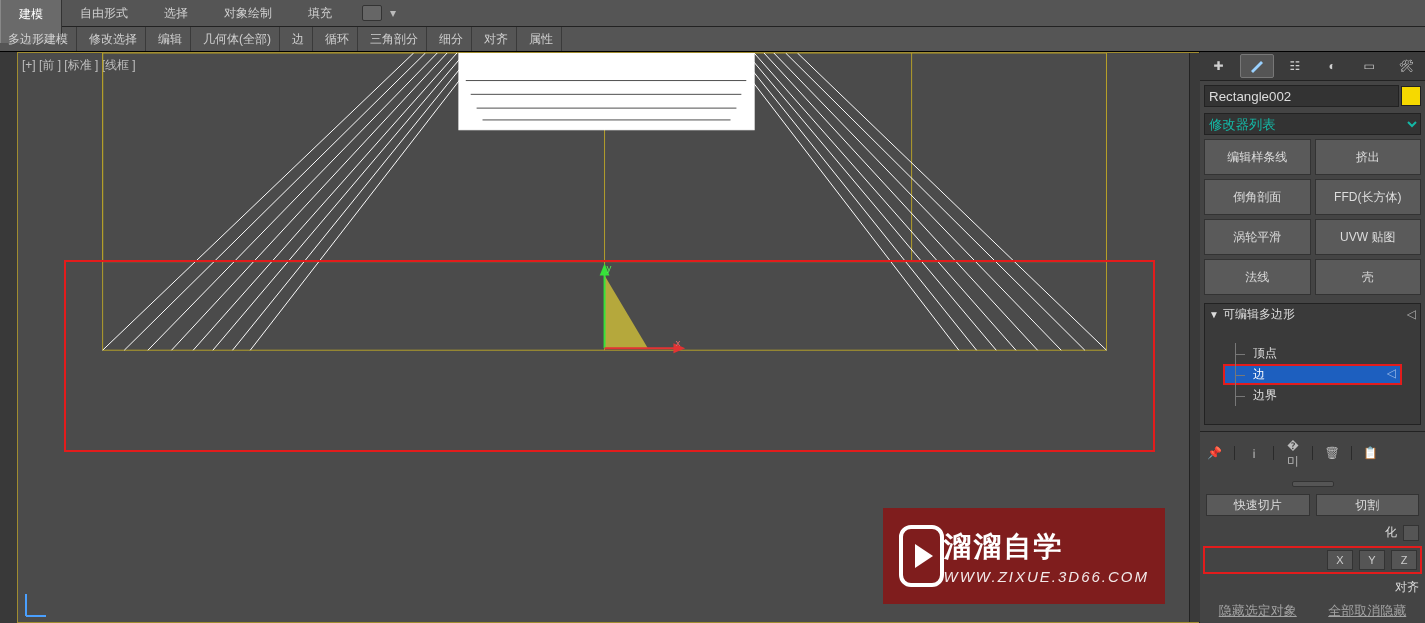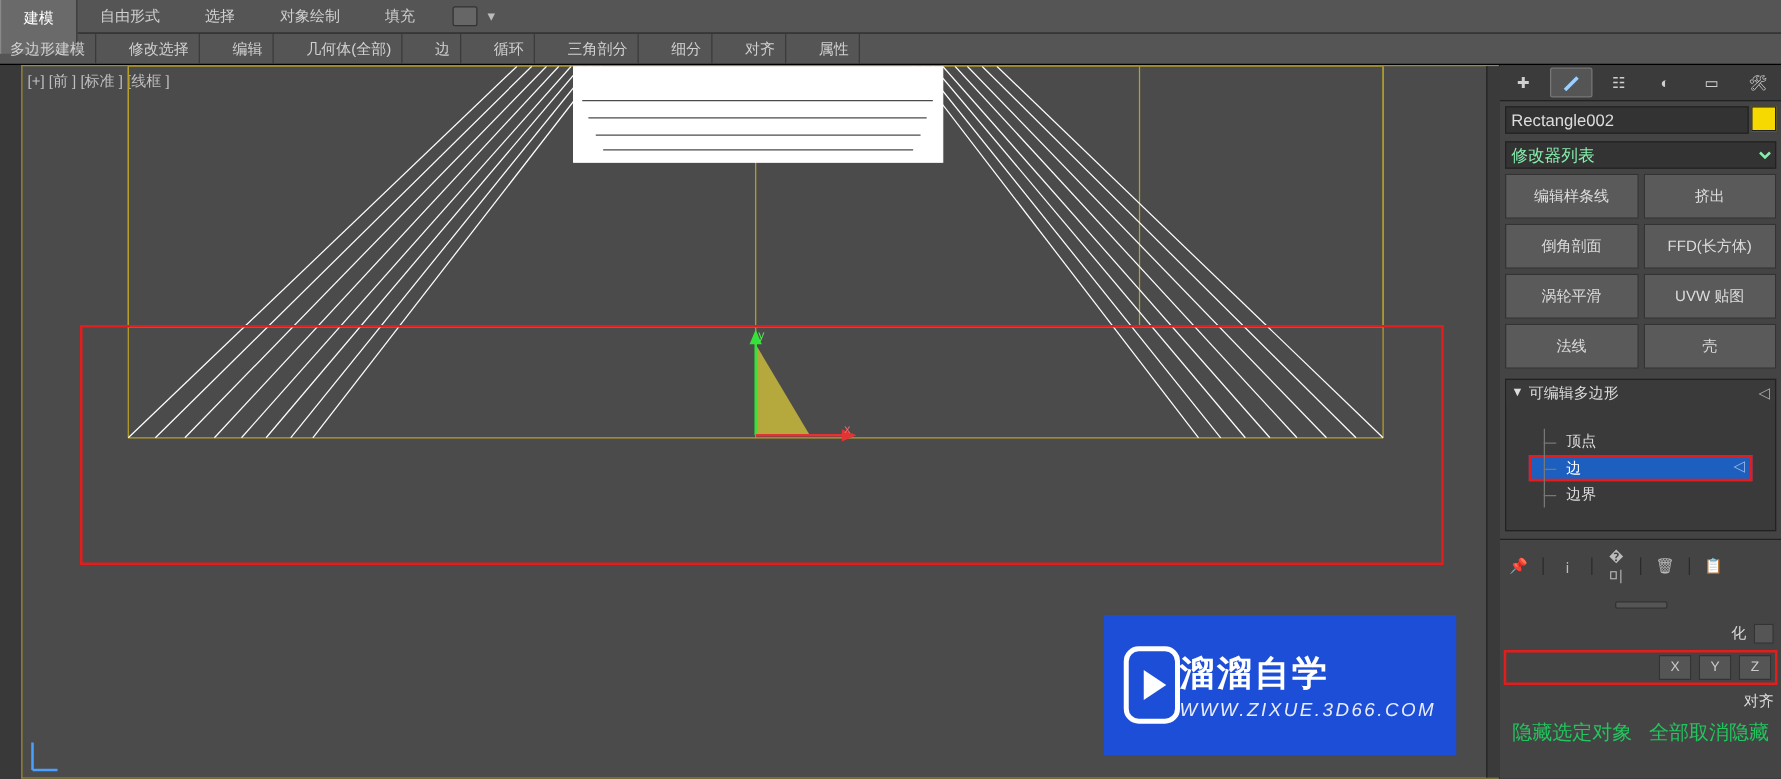--- a/index.html
+++ b/index.html
@@ -1,42 +1,42 @@
 <!DOCTYPE html>
 <html><head>
 <meta charset="utf-8">
 <style>
   html,body{margin:0;padding:0;width:1425px;height:623px;background:#393939;font-family:"Microsoft YaHei",Arial,sans-serif;font-size:12px;color:#d0d0d0;overflow:hidden;}
 
   
   .ribbon{display:flex;align-items:center;height:26px;background:#555;border-bottom:1px solid #222;gap:0;}
   .ribbon .tab{padding:16px 18px;height:26px;line-height:26px;color:#d0d0d0;cursor:pointer;}
   .ribbon .tab.active{background:#6a6a6a;color:#fff;border-top:1px solid #888;border-left:1px solid #888;border-right:1px solid #333;}
-  .ribbon2{display:flex;align-items:center;height:24px;background:#555;border-bottom:1px solid #000;gap:18px;}
+  .ribbon2{display:flex;align-items:center;height:24px;background:#555;border-bottom:1px solid #000;gap:4px;}
   .ribbon2 .btn{padding:0 8px;height:24px;line-height:24px;border-right:1px solid #3a3a3a;color:#d0d0d0;cursor:pointer;white-space:nowrap;}
   .ribbon .extras{display:flex;align-items:center;margin-left:12px;gap:8px;}
   .mini-ico{width:18px;height:14px;background:#666;border:1px solid #333;border-radius:2px;}
 
   
   .main{display:flex;height:calc(623px - 52px);padding-left:17px;}
   .viewport-wrap{flex:1 1 auto;position:relative;border:1px solid #a08c30;border-right:none;background:#4b4b4b;}
   .view-label{position:absolute;top:4px;left:4px;font-size:12px;color:#bfbfbf;}
   .viewport-svg{position:absolute;inset:0;}
   .red-box{position:absolute;left:46px;top:207px;width:1087px;height:188px;border:2px solid #e31c1c;pointer-events:none;}
   .gizmo-origin{position:absolute;left:4px;top:535px;width:32px;height:32px;}
 
   
   .side{width:225px;flex:0 0 225px;background:#444;border-left:1px solid #222;display:flex;flex-direction:column;}
   .side-tabs{display:flex;height:28px;background:#3b3b3b;border-bottom:1px solid #222;align-items:center;justify-content:space-around;}
   .side-tabs span{display:flex;align-items:center;justify-content:center;width:32px;height:22px;color:#cfcfcf;cursor:pointer;}
-  .name-row{display:flex;align-items:flex-start;padding:4px;gap:2px;}
+  .name-row{display:flex;align-items:center;padding:4px;gap:2px;}
   .name-row input{flex:1;height:20px;background:#333;border:1px solid #222;color:#ddd;padding:0 4px;}
   .name-row .swatch{width:18px;height:18px;background:#f6d900;border:1px solid #222;}
   .mod-list{margin:2px 4px 4px;position:relative;}
-  .mod-list select{width:100%;height:22px;background:#333;color:#86efac;border:1px solid #222;}
+  .mod-list select{width:100%;height:22px;background:#333;color:#14b8a6;border:1px solid #222;}
   .quick-grid{display:grid;grid-template-columns:1fr 1fr;gap:4px;margin:0 4px 4px;}
   .quick-grid button{height:36px;background:#5a5a5a;border:1px solid #333;color:#ddd;font-size:12px;cursor:pointer;}
   .stack{margin:4px;border:1px solid #222;background:#3a3a3a;position:relative;}
   .stack-hd{display:flex;align-items:center;padding:2px 4px;background:#3a3a3a;color:#ddd;}
   .stack-hd .arrow{margin-right:4px;font-size:10px;}
   .stack-ctrl{position:absolute;right:4px;top:3px;color:#aaa;font-size:12px;}
   .stack ul{list-style:none;margin:18px;padding:0;}
   .stack li{position:relative;padding:2px 4px 2px 30px;color:#ddd;cursor:pointer;}
   .stack li:before{content:"";position:absolute;left:12px;top:50%;width:10px;height:1px;background:#777;}
   .stack li:after{content:"";position:absolute;left:12px;top:0;bottom:0;width:1px;background:#777;}
@@ -49,23 +49,23 @@
   .roll-gap{height:20px;display:flex;align-items:center;justify-content:center;color:#777;}
   .roll-gap .grip{width:40px;height:4px;background:#555;border:1px solid #333;border-radius:2px;}
   .two-btn{display:grid;grid-template-columns:1fr 1fr;gap:6px;margin:0 6px 4px;}
   .two-btn button{height:22px;background:#5a5a5a;border:1px solid #333;color:#ddd;font-size:12px;cursor:pointer;}
   .row-r{display:flex;align-items:center;justify-content:flex-end;gap:6px;margin:4px 6px;}
   .row-r .lbl{flex:1;color:#ddd;}
   .row-r .chip{width:24px;height:18px;background:#555;border:1px solid #333;display:flex;align-items:center;justify-content:center;color:#ccc;cursor:pointer;font-size:11px;}
   .row-r .chk{width:14px;height:14px;border:1px solid #333;background:#555;}
   .row-r.red-outline{outline:2px solid #e31c1c;outline-offset:1px;padding:1px 2px;}
   .two-lbl{display:grid;grid-template-columns:1fr 1fr;gap:6px;margin:2px 6px;}
-  .two-lbl span{text-align:center;color:#22c55e;font-size:16px;}
-  
-  .watermark{position:absolute;right:34px;bottom:18px;width:282px;height:112px;background:#1d4ed8;display:flex;align-items:center;gap:0;padding:0 16px;box-sizing:border-box;}
+  .two-lbl span{text-align:center;color:#a3a3a3;font-size:13px;text-decoration:underline;}
+  
+  .watermark{position:absolute;right:34px;bottom:18px;width:282px;height:96px;background:#7f1d1d;display:flex;align-items:center;gap:0;padding:0 16px;box-sizing:border-box;}
   .watermark .play{width:54px;height:54px;border:4px solid #fff;border-radius:12px;display:flex;align-items:center;justify-content:center;}
   .watermark .play:before{content:"";border-left:18px solid #fff;border-top:12px solid transparent;border-bottom:12px solid transparent;margin-left:5px;}
   .watermark .txt{color:#fff;display:flex;flex-direction:column;gap:2px;}
   .watermark .txt .big{font-size:28px;font-weight:700;letter-spacing:2px;}
   .watermark .txt .small{font-size:15px;letter-spacing:2px;opacity:.9;font-style:italic;}
 
   
   .vp-scroll{position:absolute;right:-1px;top:0;bottom:0;width:10px;background:#3a3a3a;border-left:1px solid #222;}
 </style>
 </head>
@@ -226,20 +226,24 @@
         <span class="sep"></span>
         <span>🗑</span>
         <span class="sep"></span>
         <span>📋</span>
     </div>
 
     <div class="roll-gap">
         <div class="grip"></div>
       </div>
 
+    <div class="two-btn">
+      <button>快速切片</button>
+      <button>切割</button>
+    </div>
 
     <div class="row-r">
       <span class="lbl" style="text-align:right;">化</span>
       <span class="chk"></span>
     </div>
 
     <div class="row-r red-outline">
       <div class="chip">X</div>
       <div class="chip">Y</div>
       <div class="chip">Z</div>

